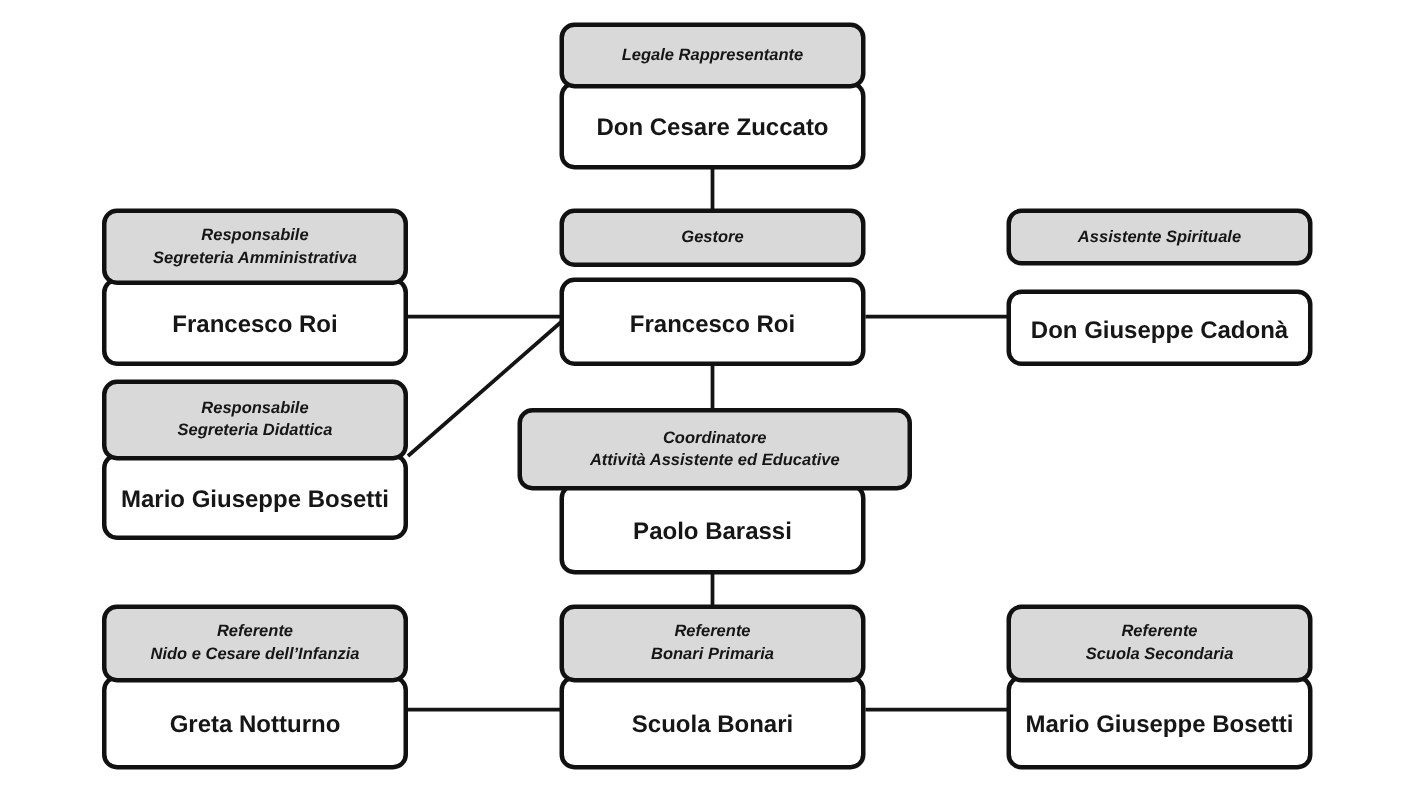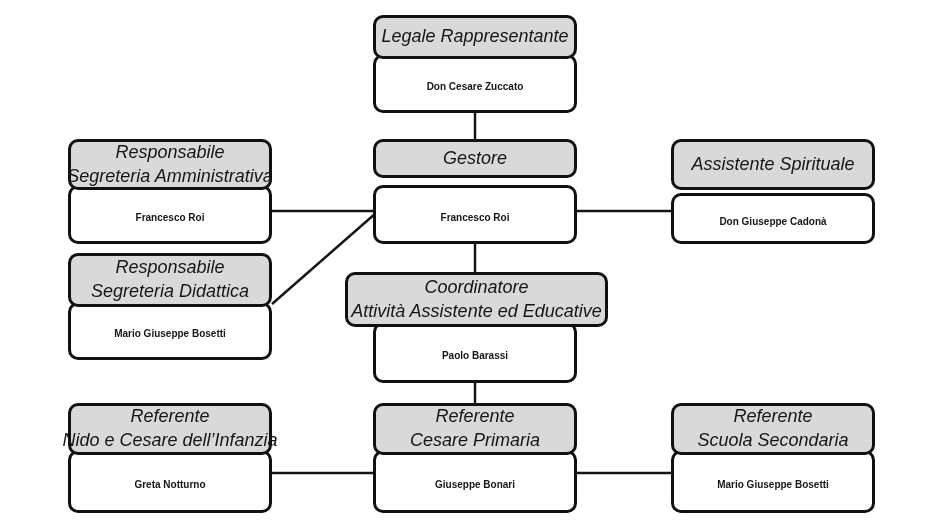--- a/index.html
+++ b/index.html
@@ -56,30 +56,30 @@
     display: flex;
     justify-content: center;
     align-items: center;
     text-align: center;
     z-index: 1;
     box-sizing: border-box;
     padding-top: 5px;
   }
   .title-line {
     display: block;
-    font-size: 18px;
-    font-weight: normal;
+    font-size: 11px;
+    font-weight: bold;
     font-style: italic;
     color: #161616;
     line-height: 1.32;
     white-space: nowrap;
   }
   .title-line:empty { display: none; }
   .person {
-    font-size: 10px;
+    font-size: 16px;
     font-weight: bold;
     color: #161616;
     white-space: nowrap;
   }
 </style>
 </head>
 <body>
 
 <div id="canvas">
 
@@ -121,21 +121,21 @@
     <div class="node-header" style="height:39px;">
       <span class="title-line">Gestore</span>
 
     </div>
   </div>
 
   <div class="node" style="left:671px; top:139px; width:204px; height:105px;">
     <div class="node-body" style="top:54px;justify-content:center;">
       <span class="person">Don Giuseppe Cadonà</span>
     </div>
-    <div class="node-header" style="height:51px;">
+    <div class="node-header" style="height:38px;">
       <span class="title-line">Assistente Spirituale</span>
 
     </div>
   </div>
 
   <div class="node" style="left:68px; top:253px; width:204px; height:107px;">
     <div class="node-body" style="top:49px;">
       <span class="person">Mario Giuseppe Bosetti</span>
     </div>
     <div class="node-header" style="height:54px;">
@@ -159,25 +159,25 @@
       <span class="person">Greta Notturno</span>
     </div>
     <div class="node-header" style="height:52px;">
       <span class="title-line">Referente</span>
       <span class="title-line">Nido e Cesare dell’Infanzia</span>
     </div>
   </div>
 
   <div class="node" style="left:373px; top:403px; width:204px; height:110px;">
     <div class="node-body" style="top:47px;">
-      <span class="person">Giuseppe Bonari</span>
+      <span class="person">Scuola Bonari</span>
     </div>
     <div class="node-header" style="height:52px;">
       <span class="title-line">Referente</span>
-      <span class="title-line">Cesare Primaria</span>
+      <span class="title-line">Bonari Primaria</span>
     </div>
   </div>
 
   <div class="node" style="left:671px; top:403px; width:204px; height:110px;">
     <div class="node-body" style="top:47px;">
       <span class="person">Mario Giuseppe Bosetti</span>
     </div>
     <div class="node-header" style="height:52px;">
       <span class="title-line">Referente</span>
       <span class="title-line">Scuola Secondaria</span>

